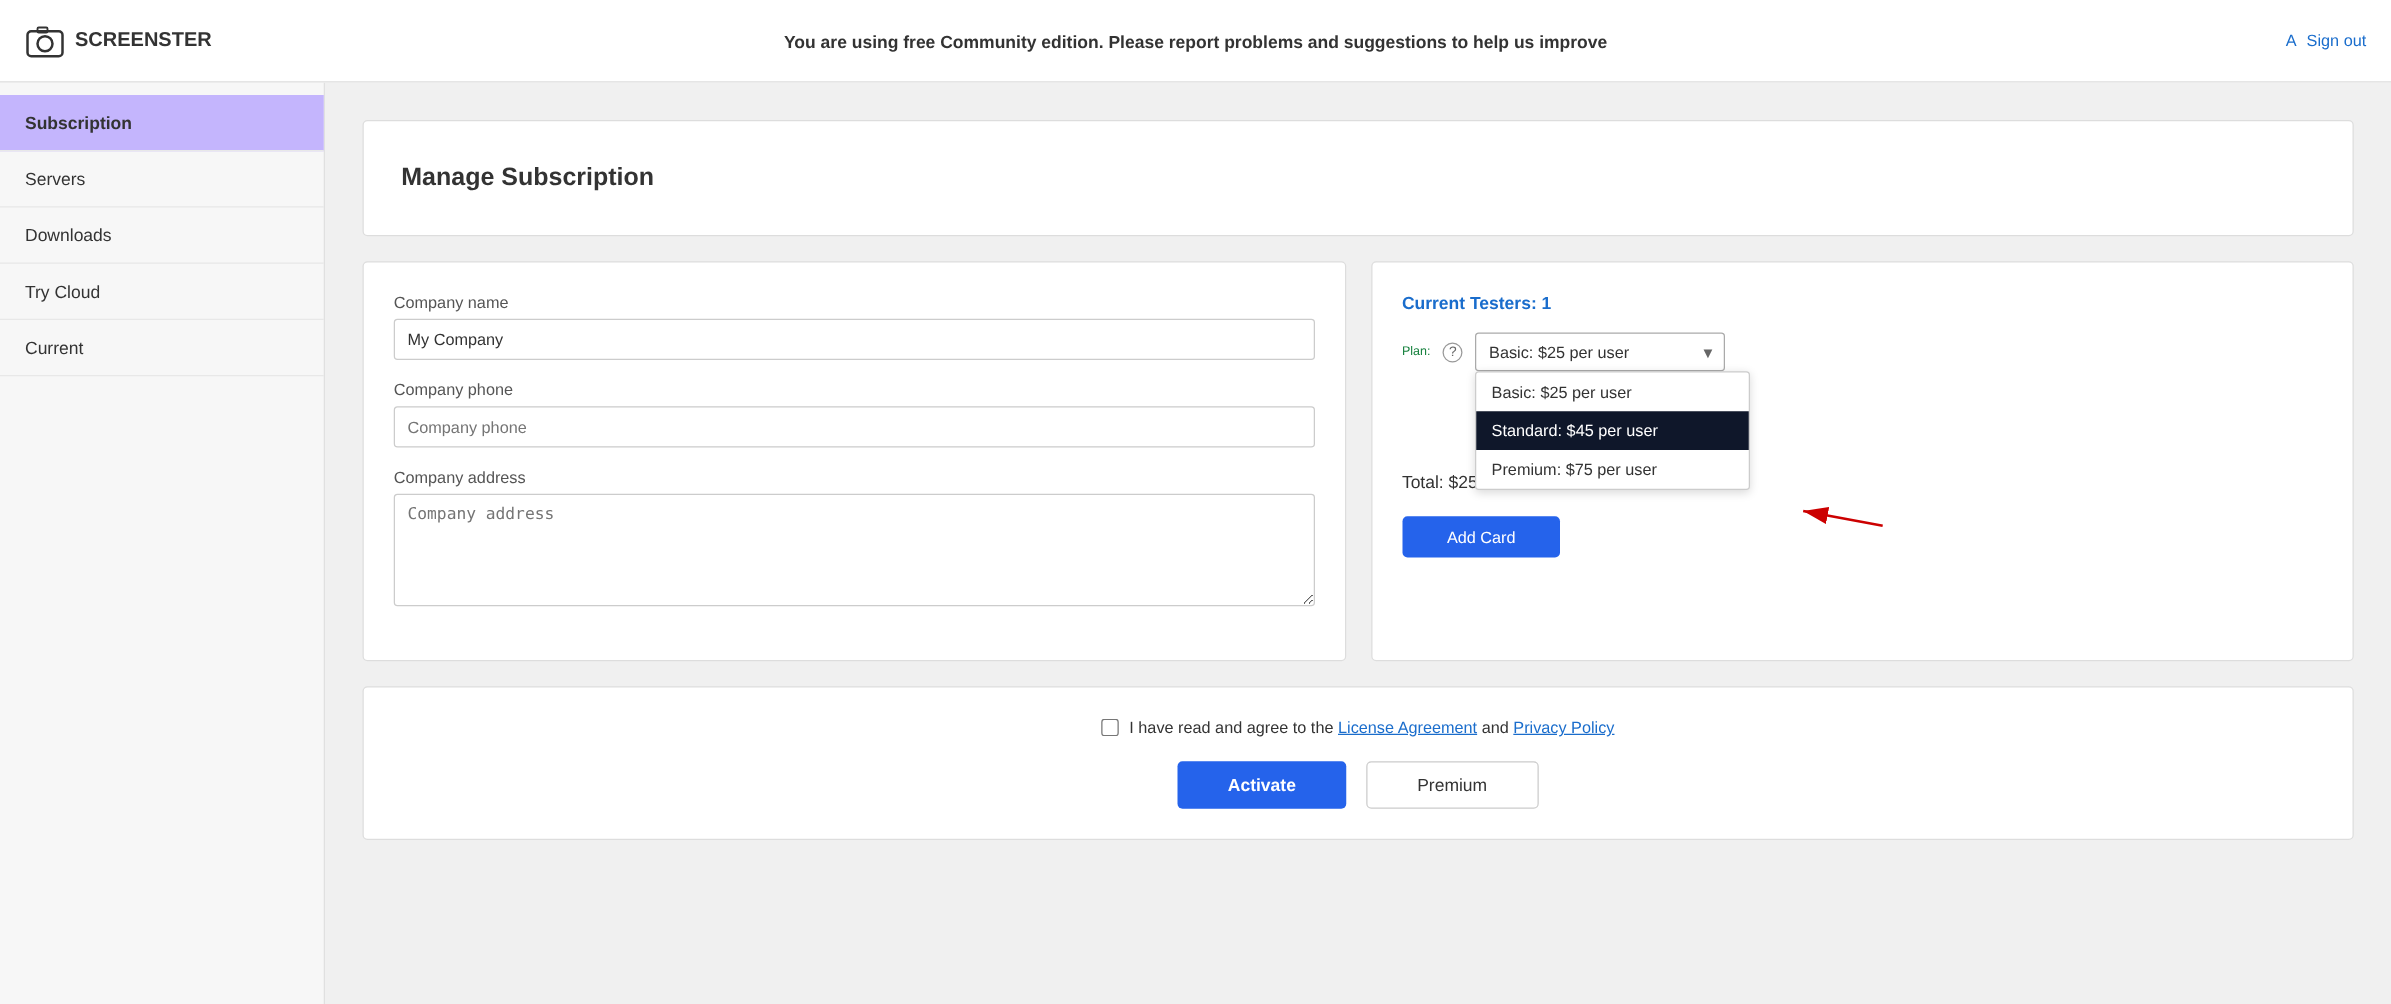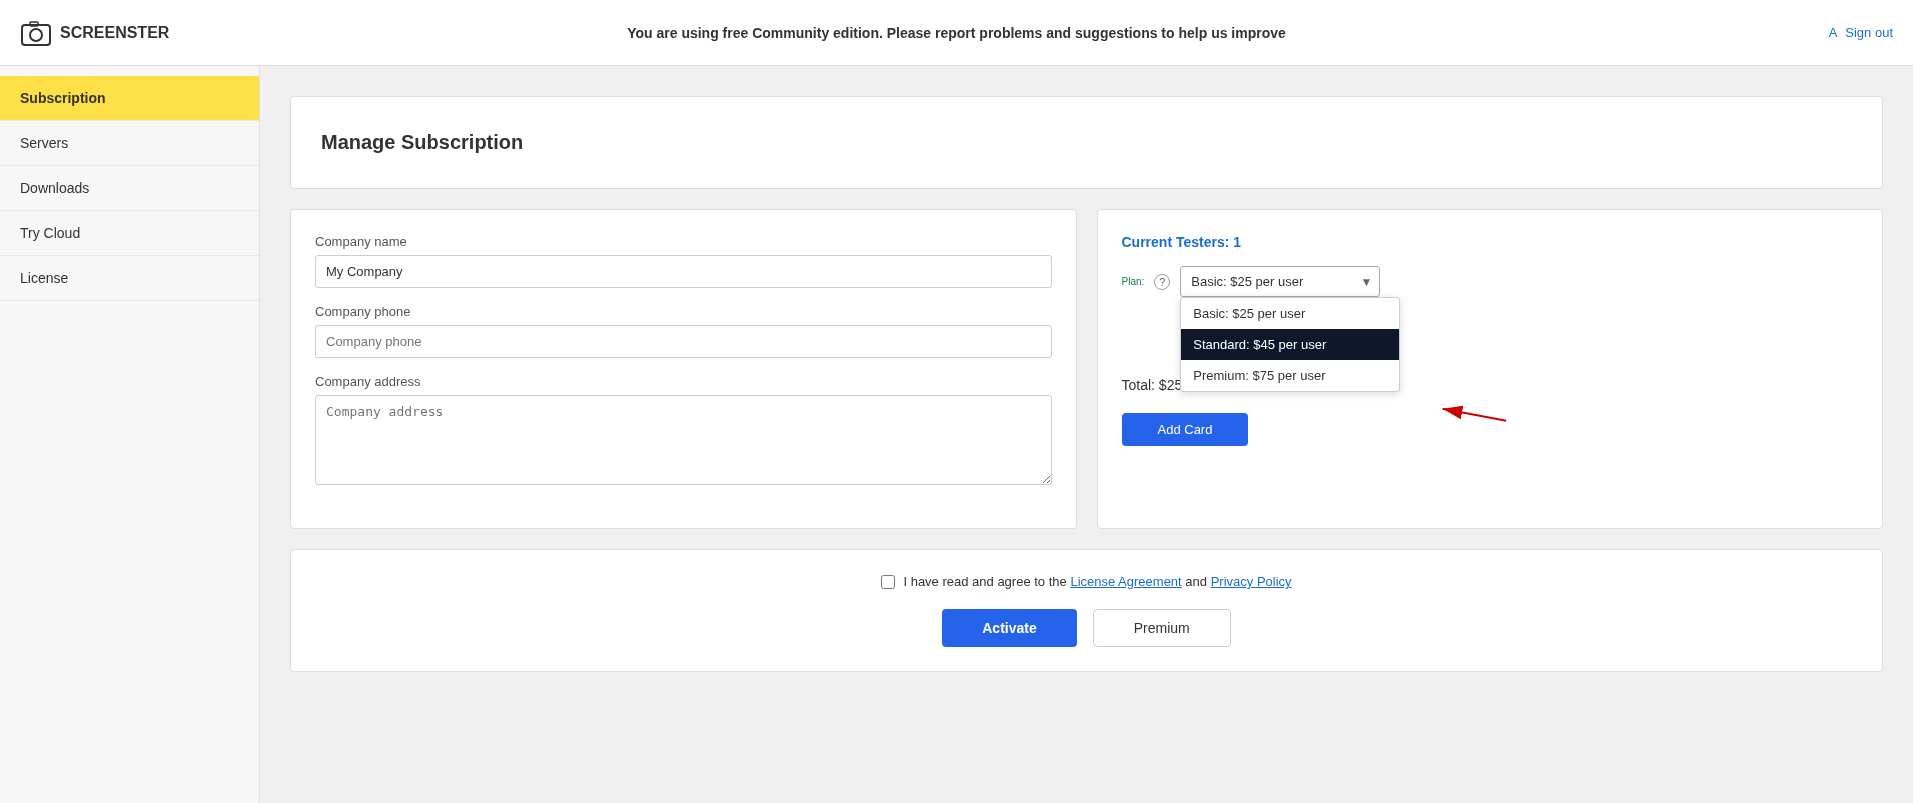--- a/index.html
+++ b/index.html
@@ -70,21 +70,21 @@
       padding-top: 10px;
       flex-shrink: 0;
     }
     .sidebar-item {
       padding: 14px 20px;
       cursor: pointer;
       font-size: 14px;
       color: #333;
       border-bottom: 1px solid #e8e8e8;
     }
-    .sidebar-item.active { background: #fde047; font-weight: bold; }
+    .sidebar-item.active { background: #c4b5fd; font-weight: bold; }
 
     
     .main {
       flex: 1;
       padding: 30px;
       background: #f0f0f0;
     }
 
     
     .page-card {
@@ -337,21 +337,21 @@
     <div class="sidebar-item">
       <span>Servers</span>
     </div>
     <div class="sidebar-item">
       <span>Downloads</span>
     </div>
     <div class="sidebar-item">
       <span>Try Cloud</span>
     </div>
     <div class="sidebar-item">
-      <span>License</span>
+      <span>Current</span>
     </div>
   </div>
 
   <div class="main">
 
     <div class="page-card">
       <h1 class="page-title">Manage Subscription</h1>
     </div>
 
     <div class="form-area">

